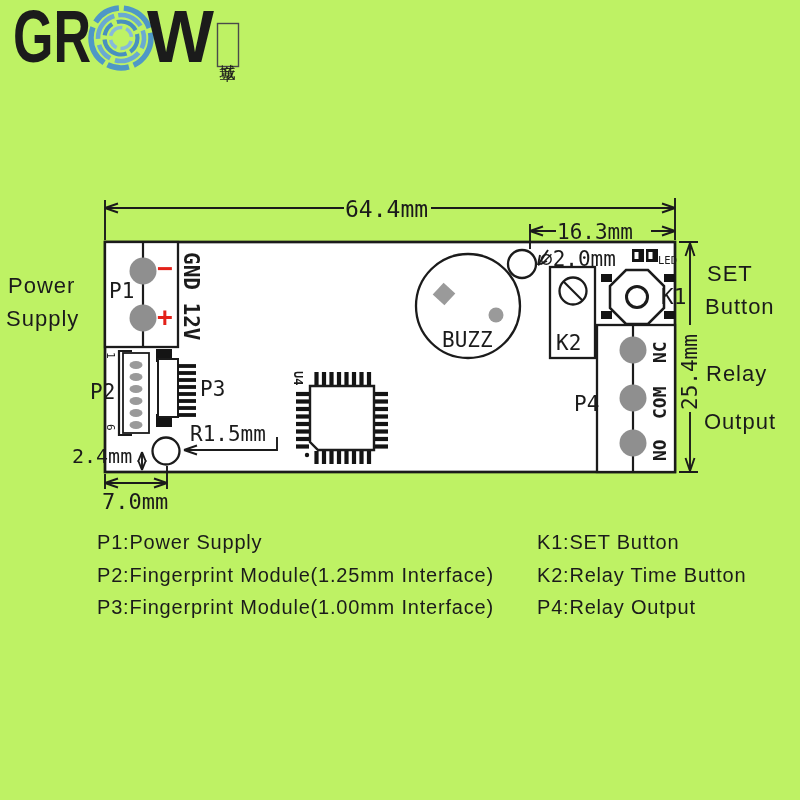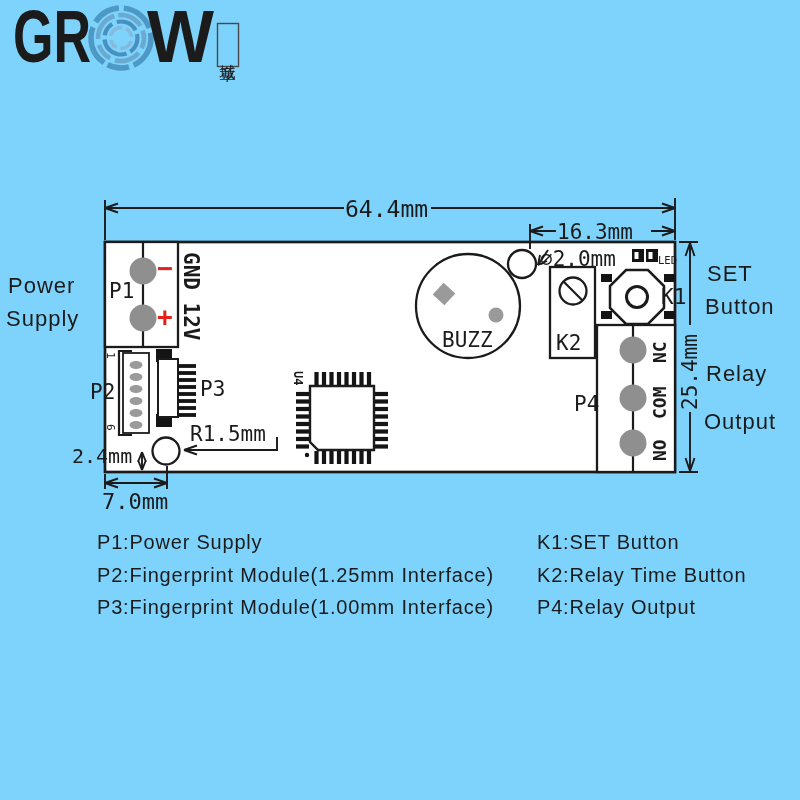--- a/index.html
+++ b/index.html
@@ -1,16 +1,16 @@
 <!DOCTYPE html>
 <html><head>
 <meta charset="utf-8">
 <style>
   html,body{margin:0;padding:0;background:#ffffff;}
-  .page{position:relative;width:800px;height:800px;background:#7dd3fc;overflow:hidden;}
+  .page{position:relative;width:800px;height:800px;background:#bef264;overflow:hidden;}
   svg{position:absolute;left:0;top:0;}
   svg text{fill:#1b1b1b;}
   .mono{font-family:"DejaVu Sans Mono",monospace;}
   .sans{font-family:"Liberation Sans",sans-serif;}
   .ln{stroke:#1b1b1b;stroke-width:2.2;fill:none;}
   .thick{stroke:#1b1b1b;stroke-width:2.7;fill:#ffffff;}
   .comp{stroke:#1b1b1b;stroke-width:2.3;fill:#ffffff;}
   .dimln{stroke:#1b1b1b;stroke-width:1.9;fill:none;}
   .blk{fill:#141414;stroke:none;}
   .gray{fill:#8f8f8f;stroke:none;}

